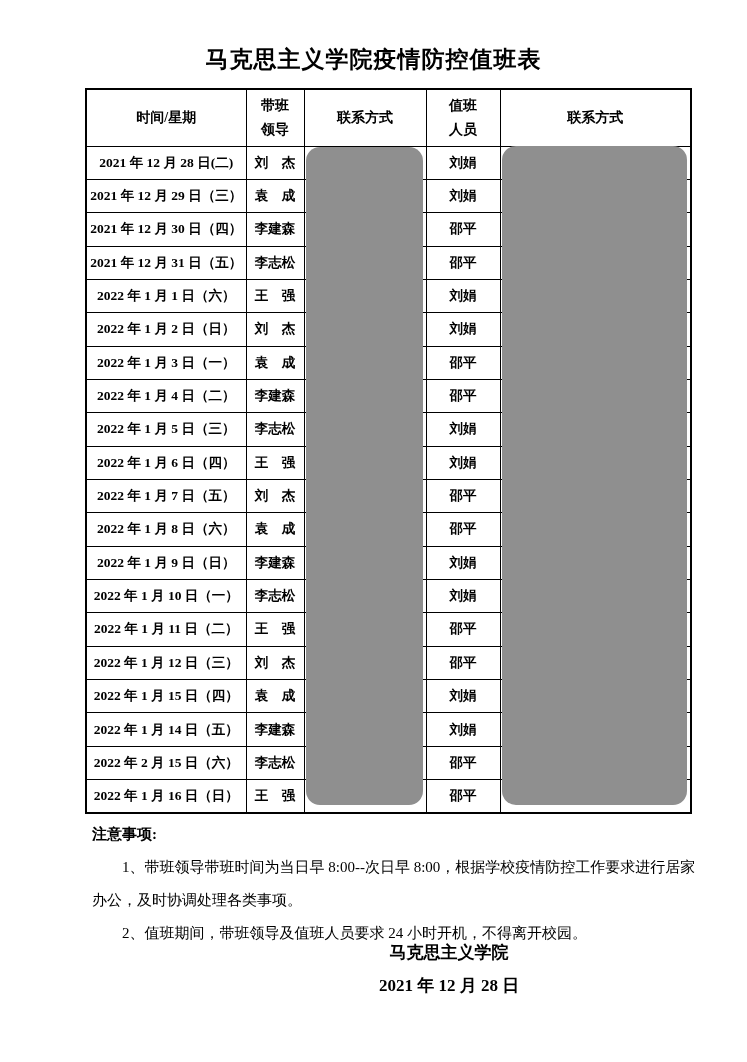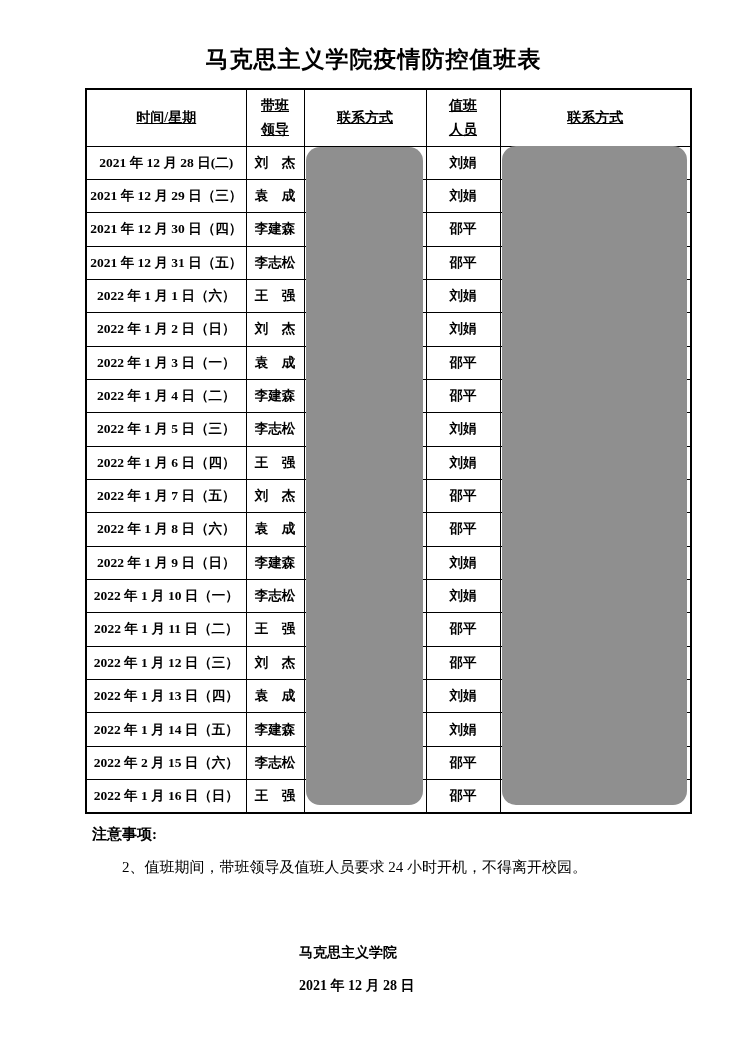--- a/index.html
+++ b/index.html
@@ -17,42 +17,42 @@
   table.duty{
     position:absolute;left:85px;top:88px;
     width:605px;border-collapse:collapse;table-layout:fixed;
     border:2px solid #000;
   }
   table.duty th,table.duty td{
     border:1.5px solid #000;
     padding:0;text-align:center;vertical-align:middle;
     font-weight:bold;overflow:hidden;white-space:nowrap;
   }
-  table.duty thead tr{height:57px;text-decoration:underline;}
+  table.duty thead tr{height:57px;}
   table.duty tbody tr{height:33.35px;}
   th{font-size:14px;}
   td{font-size:13.5px;}
   .hdr-two-line div{line-height:24px;}
   
   .redact{
     position:absolute;border-radius:14px;z-index:5;
   }
   .redact.block-1{left:306px;top:147px;width:117px;height:658px;}
   .redact.block-2{left:502px;top:146px;width:185px;height:659px;}
   
   .notes{
     position:absolute;left:92px;top:818px;width:606px;
     font-size:15px;line-height:33px;
   }
   .notes-heading{font-weight:bold;font-size:15px;}
   .note-item{margin:0;text-indent:2em;}
   
   .signature{
     position:absolute;left:299px;top:936px;width:300px;
-    font-weight:bold;font-size:14px;line-height:33px;
+    text-align:center;font-weight:bold;font-size:17px;line-height:33px;
   }
 </style>
 </head>
 <body>
 
 <div class="page-title">马克思主义学院疫情防控值班表</div>
 
 <table class="duty">
   <colgroup>
     <col style="width:160px">
@@ -199,21 +199,21 @@
 
   <tr>
     <td>2022 年 1 月 12 日（三）</td>
     <td>刘　杰</td>
     <td></td>
     <td>邵平</td>
     <td></td>
   </tr>
 
   <tr>
-    <td>2022 年 1 月 13 日（四）</td>
+    <td>2022 年 1 月 15 日（四）</td>
     <td>袁　成</td>
     <td></td>
     <td>刘娟</td>
     <td></td>
   </tr>
 
   <tr>
     <td>2022 年 1 月 14 日（五）</td>
     <td>李建森</td>
     <td></td>
@@ -237,19 +237,20 @@
     <td></td>
   </tr>
 </tbody>
 </table>
 
 <div class="redact block-1" style="background: rgb(143, 143, 143);"></div>
 <div class="redact block-2" style="background: rgb(143, 143, 143);"></div>
 
 <div class="notes">
   <div class="notes-heading">注意事项:</div>
+  <p class="note-item">1、带班领导带班时间为当日早 8:00--次日早 8:00，根据学校疫情防控工作要求进行居家办公，及时协调处理各类事项。</p>
   <p class="note-item">2、值班期间，带班领导及值班人员要求 24 小时开机，不得离开校园。</p>
 </div>
 
 <div class="signature">
   <div>马克思主义学院</div>
   <div>2021 年 12 月 28 日</div>
 </div>
 
 </body></html>

